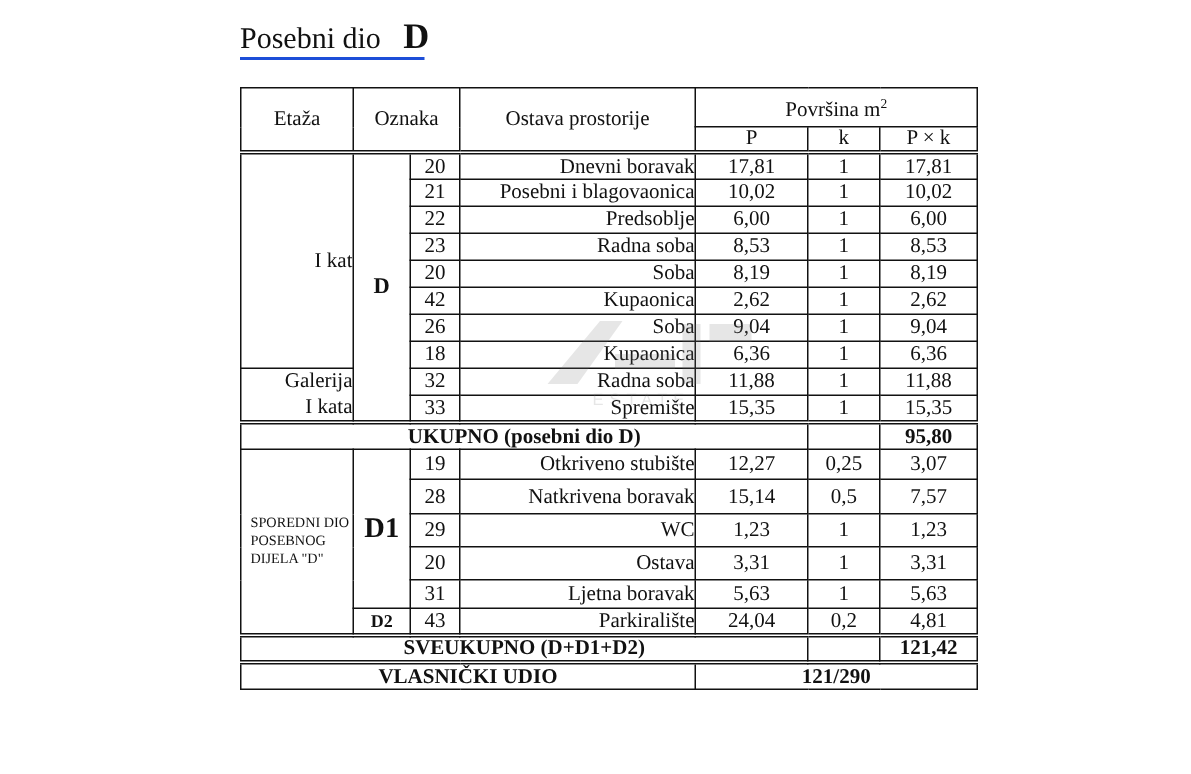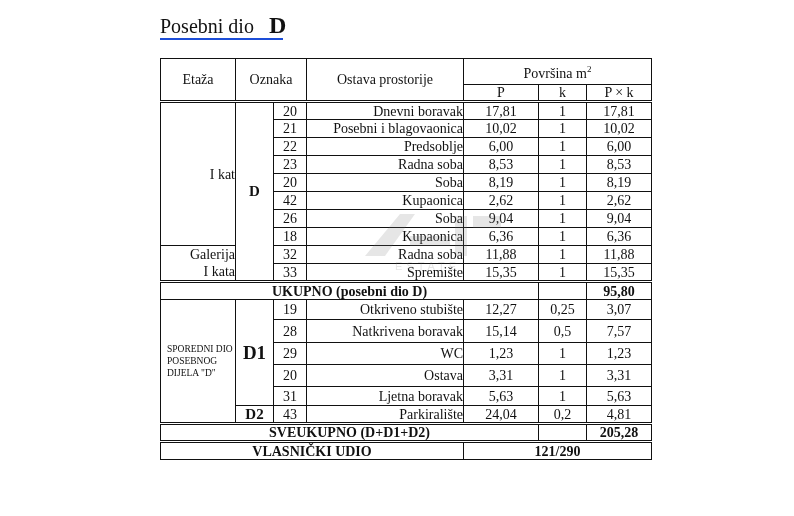--- a/index.html
+++ b/index.html
@@ -169,32 +169,32 @@
   </tr>
   <tr style="height:19px">
     <td class="c">31</td>
     <td class="l">Ljetna boravak</td>
     <td class="c">5,63</td>
     <td class="c">1</td>
     <td class="c">5,63</td>
   </tr>
 
   <tr style="height:18px">
-    <td class="c b" style="font-size:15px">D2</td>
+    <td class="c b" style="font-size:12px">D2</td>
     <td class="c">43</td>
     <td class="l">Parkiralište</td>
     <td class="c">24,04</td>
     <td class="c">0,2</td>
     <td class="c">4,81</td>
   </tr>
 
   <tr class="dbl-top" style="height:18px">
     <td colspan="5" class="c b">SVEUKUPNO (D+D1+D2)</td>
     <td></td>
-    <td class="c b">205,28</td>
+    <td class="c b">121,42</td>
   </tr>
 
   <tr class="dbl-top" style="height:18px">
     <td colspan="4" class="c b">VLASNIČKI  UDIO</td>
     <td colspan="3" class="c b">121/290</td>
   </tr>
 </tbody>
   </table>
 
 <div class="watermark">

